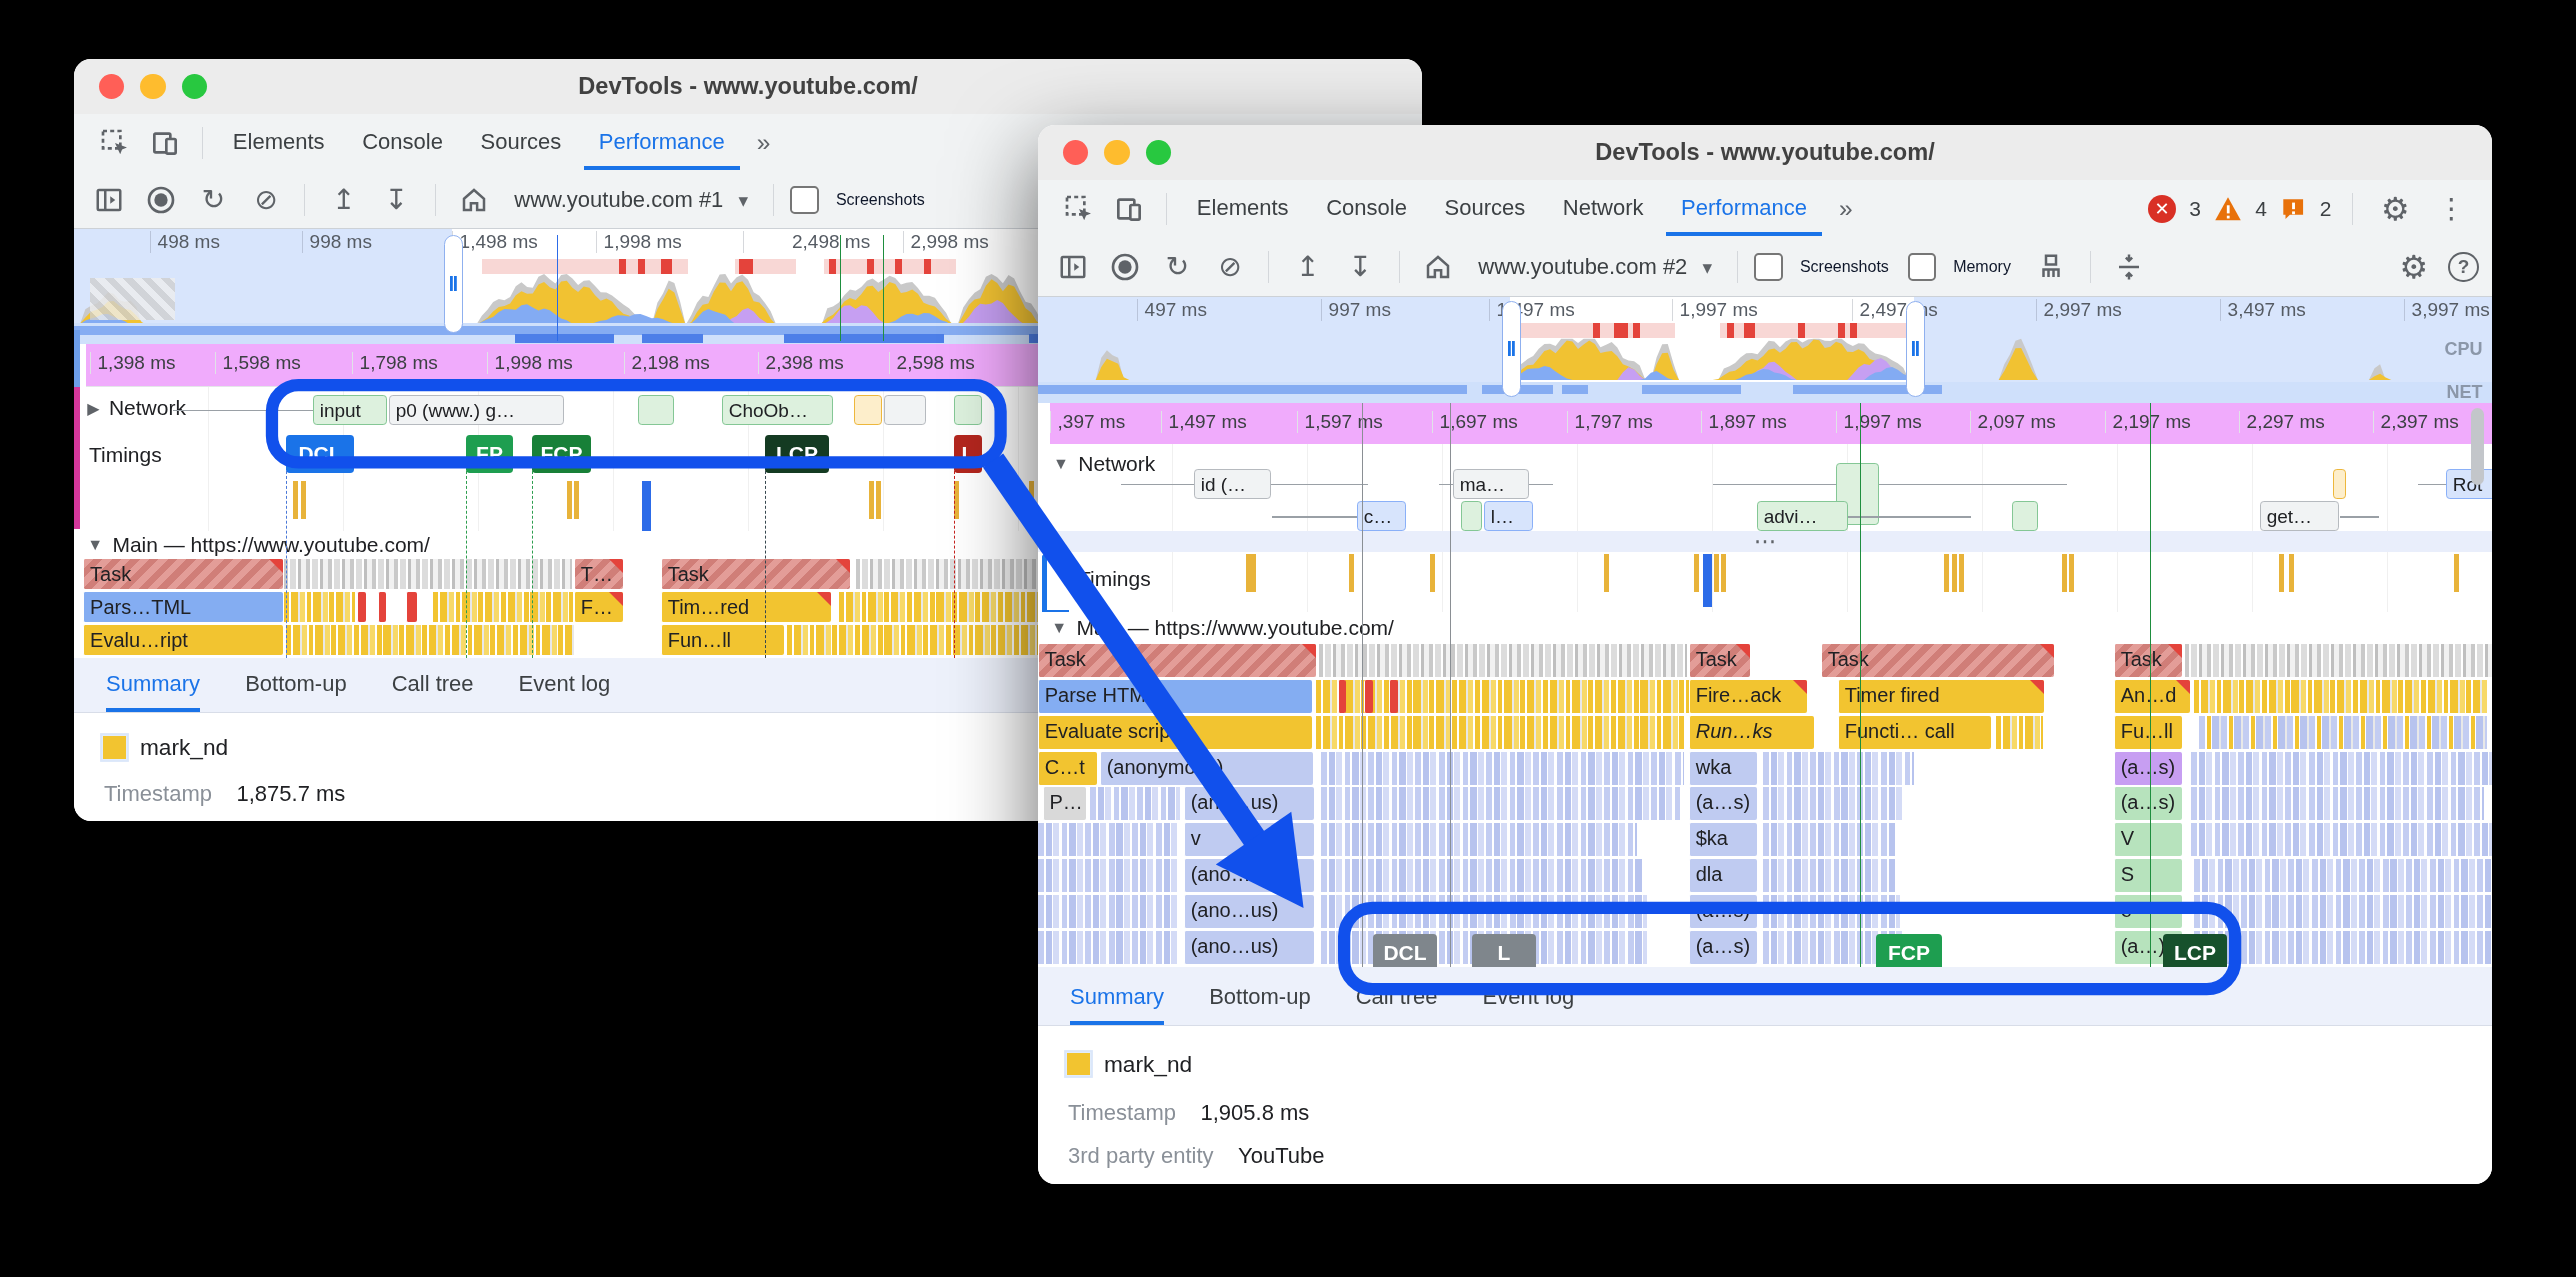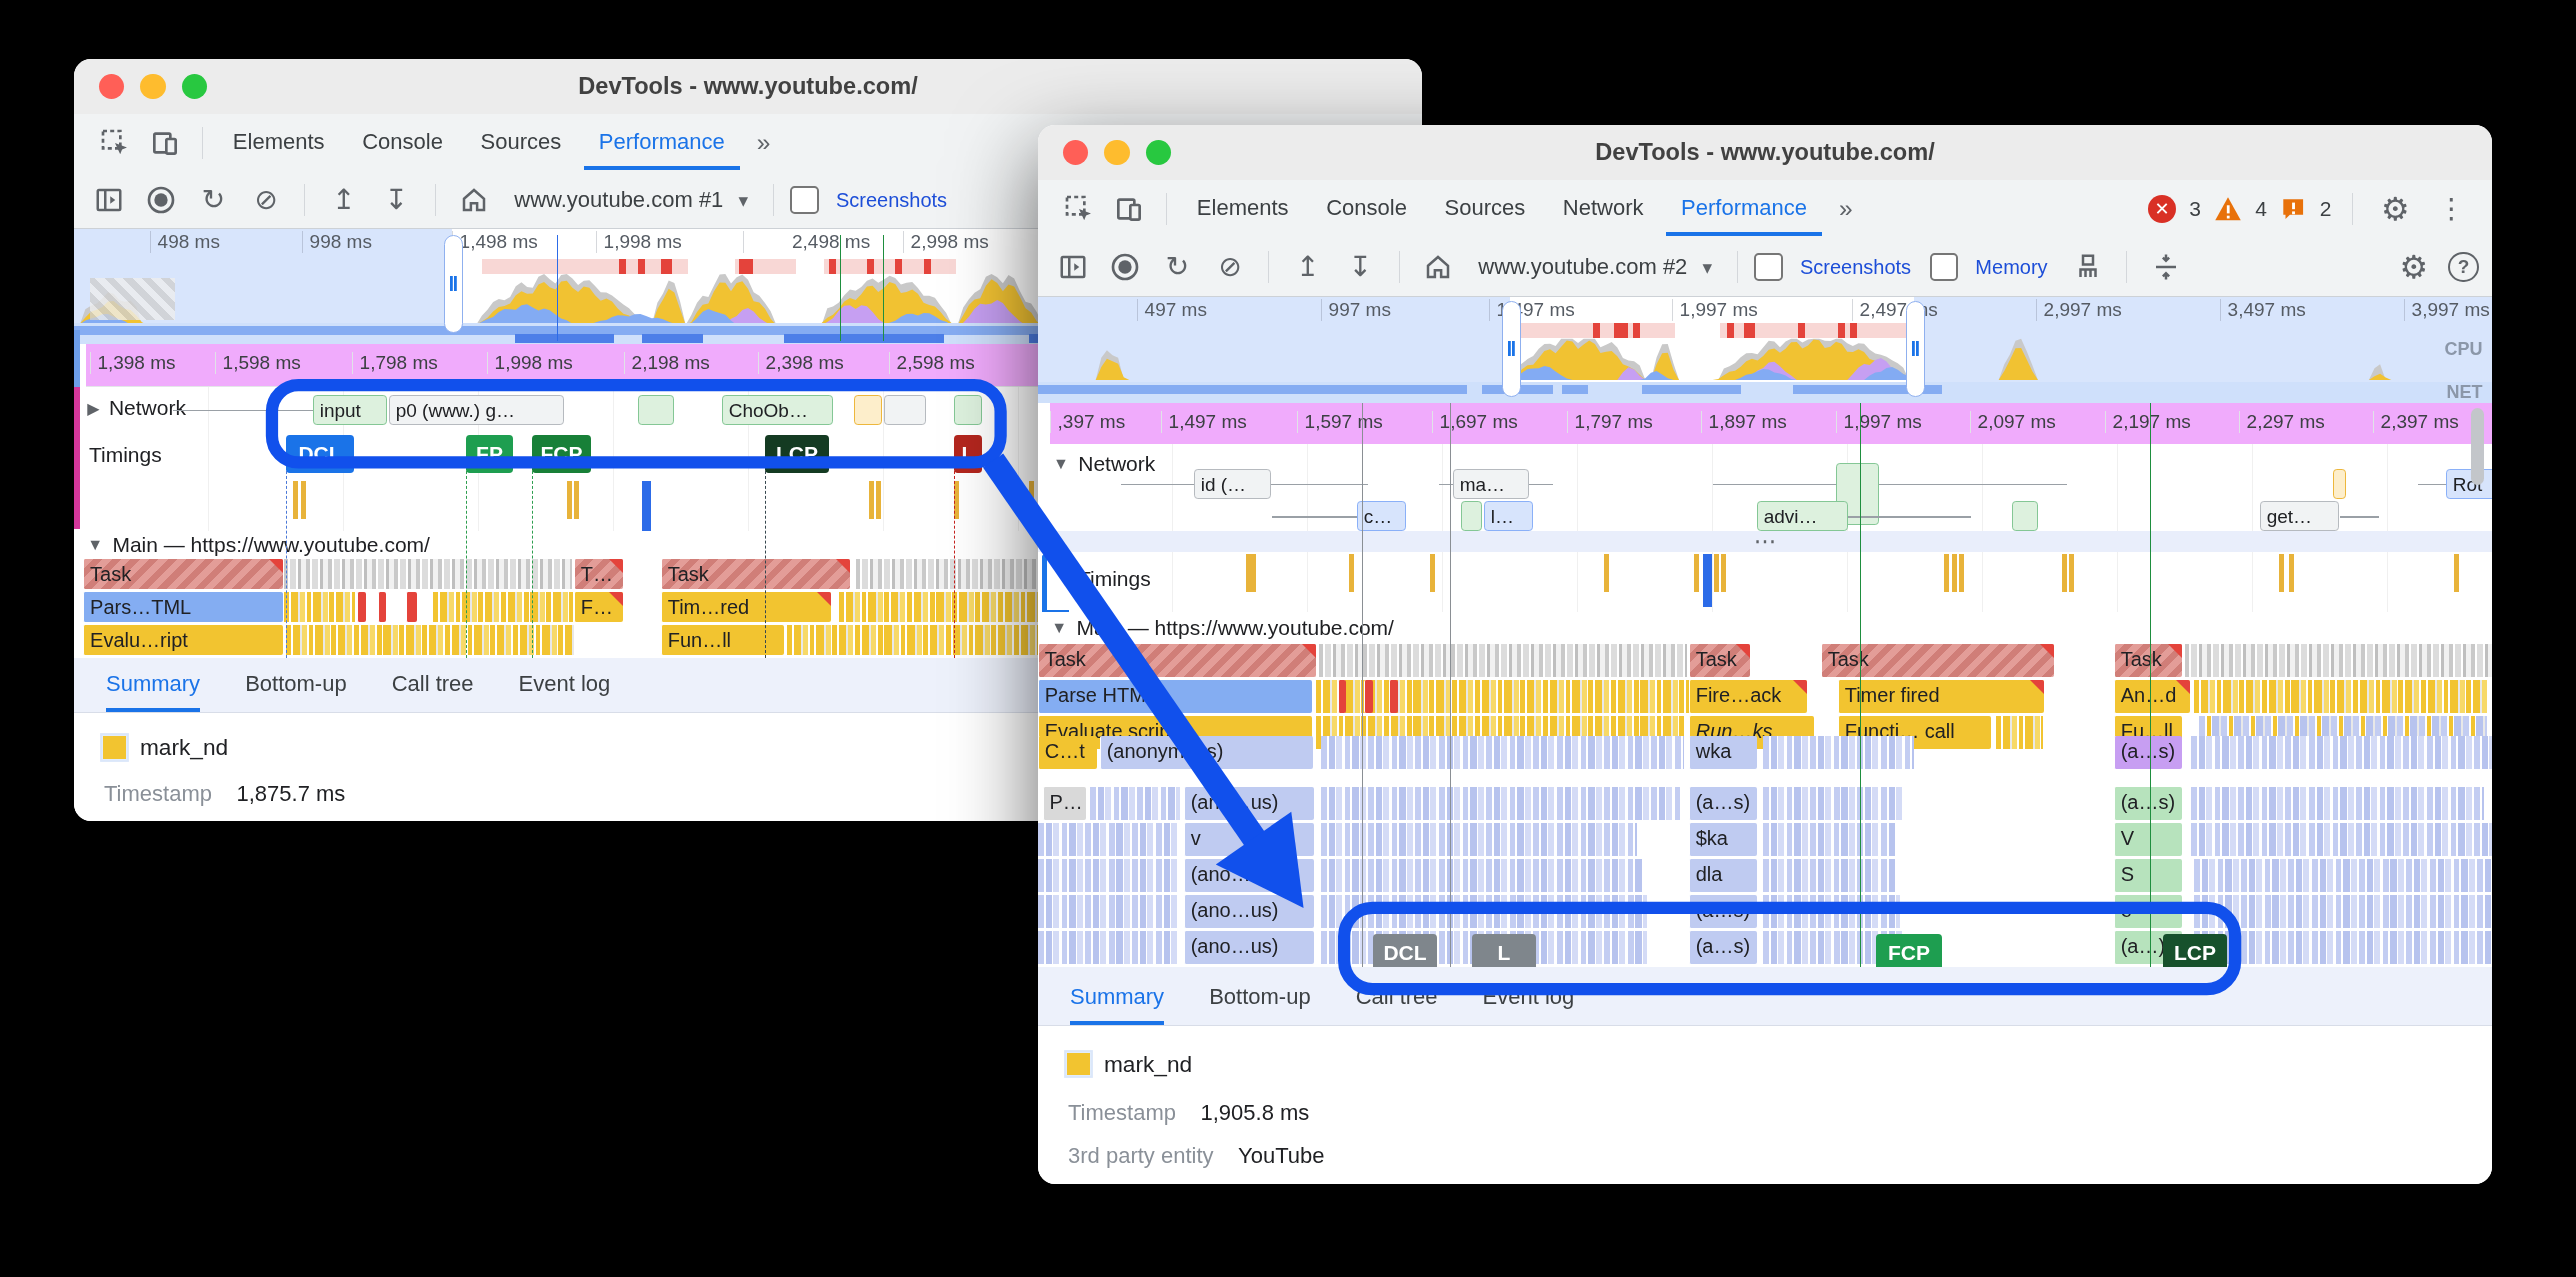--- a/index.html
+++ b/index.html
@@ -26,21 +26,21 @@
   .cnt{font-size:21px;color:#3c4043;}
   .errball{width:28px;height:28px;border-radius:50%;background:#d93025;color:#fff;font-size:18px;font-weight:700;
            display:flex;align-items:center;justify-content:center;}
   .glyph{font-size:28px;color:#5f6368;line-height:1;}
   
   .toolbar{position:absolute;left:0;right:0;background:#f1f3f4;border-bottom:0.9px solid #cdd1d6;
            display:flex;align-items:center;padding:0 13.2px;box-sizing:border-box;gap:9.4px;}
   .target{font-size:22px;color:#3c4043;margin:0 5.7px 0 9.4px;white-space:nowrap;}
   .caret{font-size:19px;color:#5f6368;margin-right:7.6px;}
   .chk{width:24.5px;height:24.5px;border:2.8px solid #767676;border-radius:4.7px;background:#fff;flex:0 0 auto;}
-  .chklbl{font-size:20px;color:#1d4ed8;margin:0 9.4px 0 7.6px;white-space:nowrap;}
+  .chklbl{font-size:16px;color:#0f172a;margin:0 9.4px 0 7.6px;white-space:nowrap;}
   
   .overview{position:absolute;left:0;right:0;background:#d8e5fc;overflow:hidden;}
   .ovsel{position:absolute;top:0;bottom:0;background:#fff;}
   .ovticks{position:absolute;left:0;right:0;top:1.9px;height:26.4px;text-align:right;}
   .rtick{position:absolute;top:0;font-size:19px;color:#555b63;border-left:1.9px solid rgba(90,100,115,.25);
          padding-left:6.6px;white-space:nowrap;}
   .ovcandles{position:absolute;left:0;right:0;height:16px;}
   .cstrip{position:absolute;top:0;height:15px;background:#f8d7d5;}
   .cmark{position:absolute;top:0;height:15px;width:6.6px;background:#e4433b;}
   .ovcpu{position:absolute;left:0;right:0;}
@@ -648,21 +648,21 @@
           <div class="seg fyellow" style="left: 651px; width: 125px; font-style: italic;">
             <span>Run…ks</span>
           </div>
           <div class="seg fyellow" style="left: 800px; width: 153px;">
             <span>Functi… call</span>
           </div>
           <div class="seg fyellow" style="left: 1076px; width: 68px;">
             <span>Fu…ll</span>
           </div>
         </div>
-        <div class="frow" style="top: 92px; height: 33px;">
+        <div class="frow" style="top: 108px; height: 33px;">
           <div class="band slav" style="left: 283px; width: 363px;"></div>
           <div class="band slav" style="left: 725px; width: 151px;"></div>
           <div class="band slav" style="left: 1153px; width: 307px;"></div>
           <div class="seg fyellow" style="left: 0px; width: 59px;">
             <span>C…t</span>
           </div>
           <div class="seg flav" style="left: 62px; width: 213px;">
             <span>(anonymous)</span>
           </div>
           <div class="seg flav" style="left: 651px; width: 68px;">

